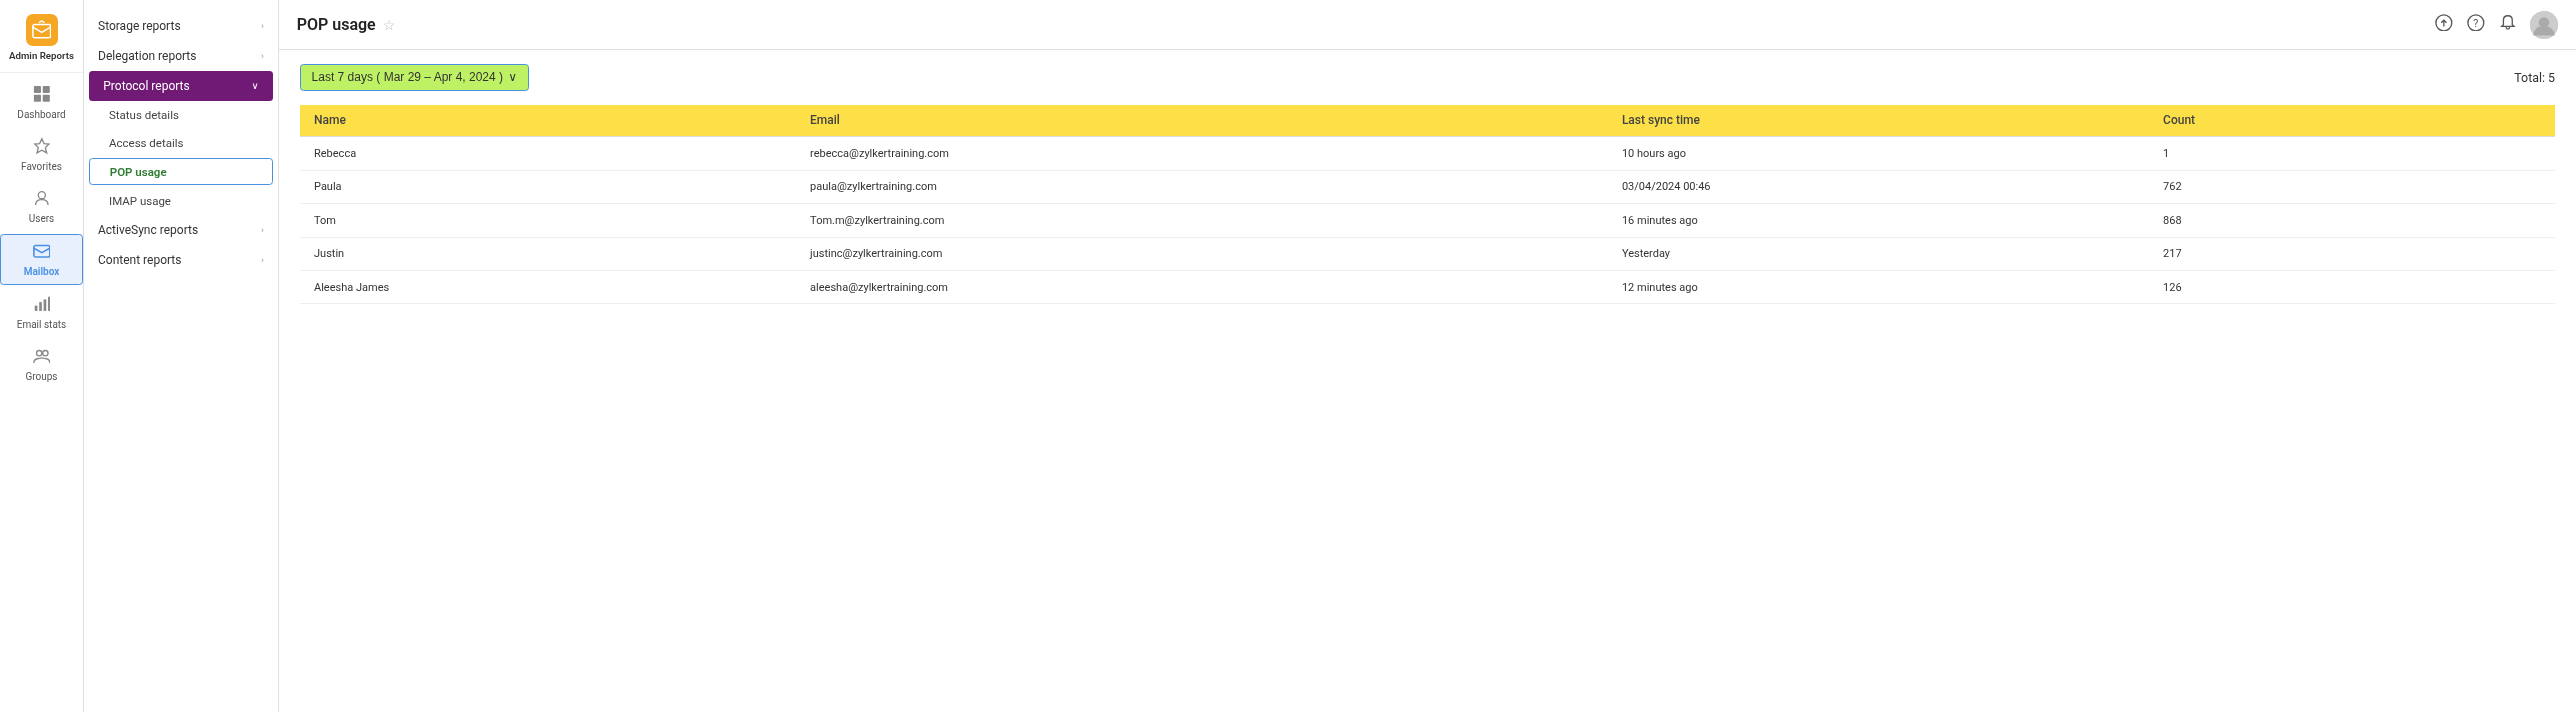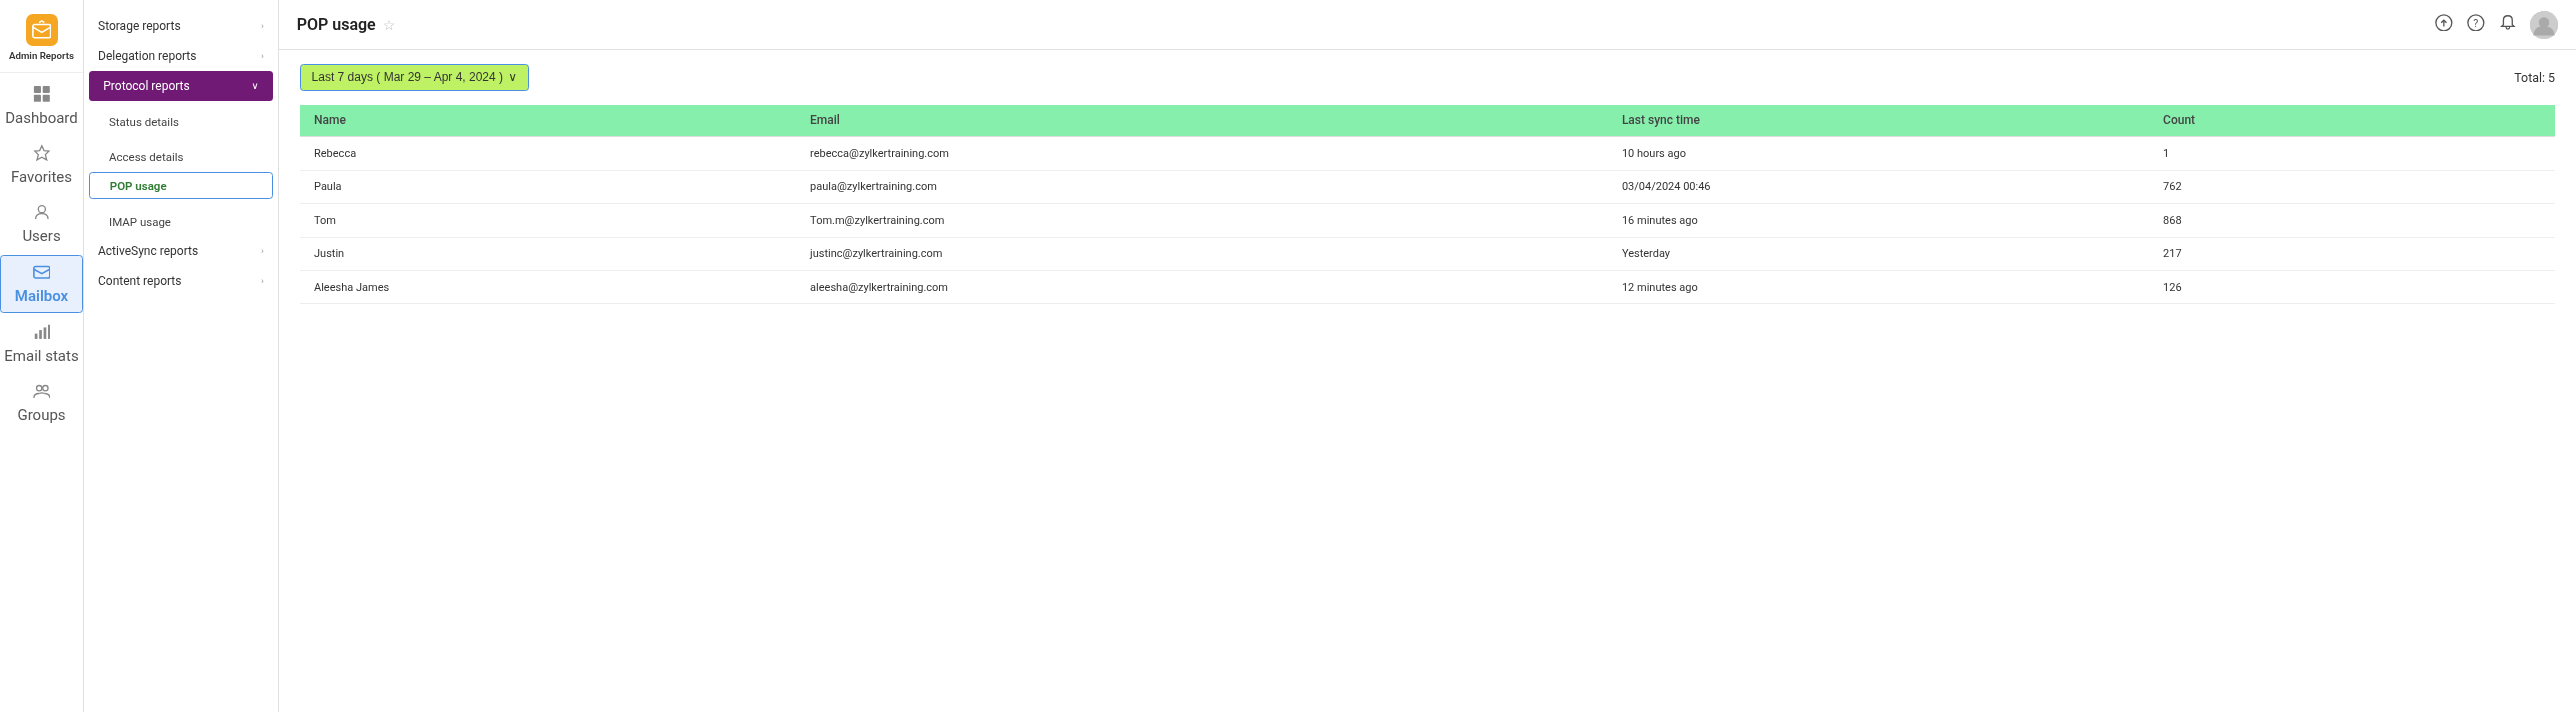--- a/index.html
+++ b/index.html
@@ -39,21 +39,21 @@
       display: flex; flex-direction: column; align-items: center;
       padding: 7px 3.5px;
       cursor: pointer;
       width: 100%;
       border-radius: 5.3px;
       margin: 1.8px 3.5px;
     }
     .nav-item.active { background: #e8f0fe; border: 1.8px solid #4a90e2; border-radius: 3.5px; }
     .nav-item .nav-icon { font-size: 17.7px; color: #555; margin-bottom: 1.8px; }
     .nav-item.active .nav-icon { color: #4a90e2; }
-    .nav-item .nav-label { font-size: 15px; color: #555; text-align: right; }
+    .nav-item .nav-label { font-size: 10px; color: #555; text-align: right; }
     .nav-item.active .nav-label { color: #4a90e2; }
 
     
     .sidebar {
       width: 195px;
       background: #fff;
       border-right: 0.9px solid #e0e0e0;
       padding: 10.6px 0;
       flex-shrink: 0;
       overflow-y: auto;
@@ -68,21 +68,21 @@
     .sidebar-item.active {
       background: #701a75;
       color: #fff;
       border-radius: 3.5px;
       margin: 0 5.3px;
       text-align: center;
     }
     .sidebar-item .chevron { font-size: 9.7px; color: #999; }
     .sidebar-item.active .chevron { color: #fff; }
     .sidebar-sub-item {
-      padding: 14px 14px 7px 25px;
+      padding: 7px 14px 7px 25px;
       cursor: pointer;
       font-size: 11.5px;
       color: #444;
     }
     .sidebar-sub-item.active-sub {
       color: #2e7d32;
       font-weight: 600;
       border: 1.8px solid #4a90e2;
       border-radius: 3.5px;
       margin: 1.8px 5.3px;
@@ -138,21 +138,21 @@
       font-size: 12px;
       color: #333;
       cursor: pointer;
       display: flex; align-items: center; gap: 5.3px;
       background: #bef264;
     }
     .total-label { font-size: 12.4px; color: #333; }
 
     
     .data-table { width: 100%; border-collapse: collapse; }
-    .data-table thead tr { background: #86efac; padding-left: 28px; }
+    .data-table thead tr { background: #fde047; padding-left: 28px; }
     .data-table th {
       text-align: left;
       padding: 8.9px 14px;
       font-size: 12px;
       font-weight: 500;
       color: #444;
       border-bottom: 0.9px solid #ddd;
     }
     .data-table td {
       padding: 9.7px 14px;

